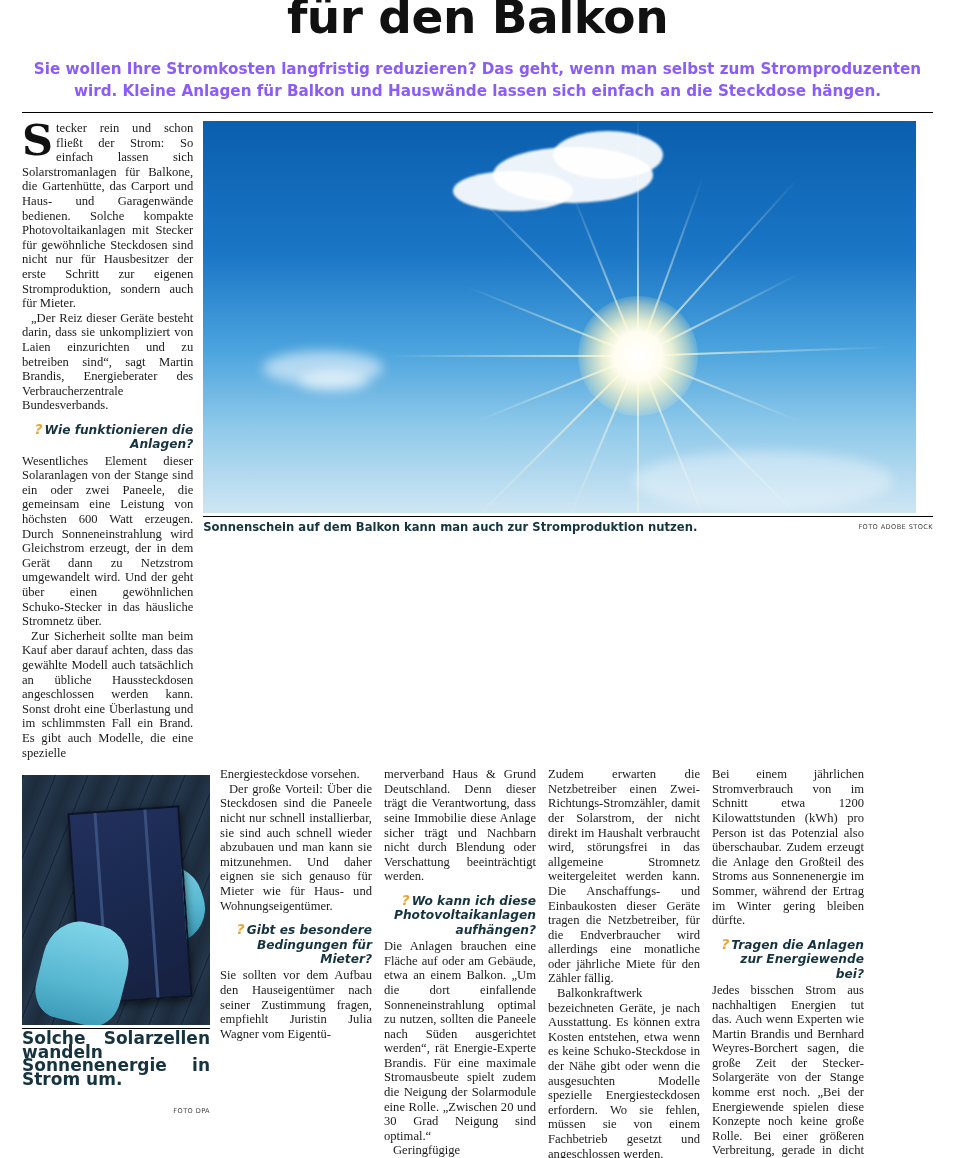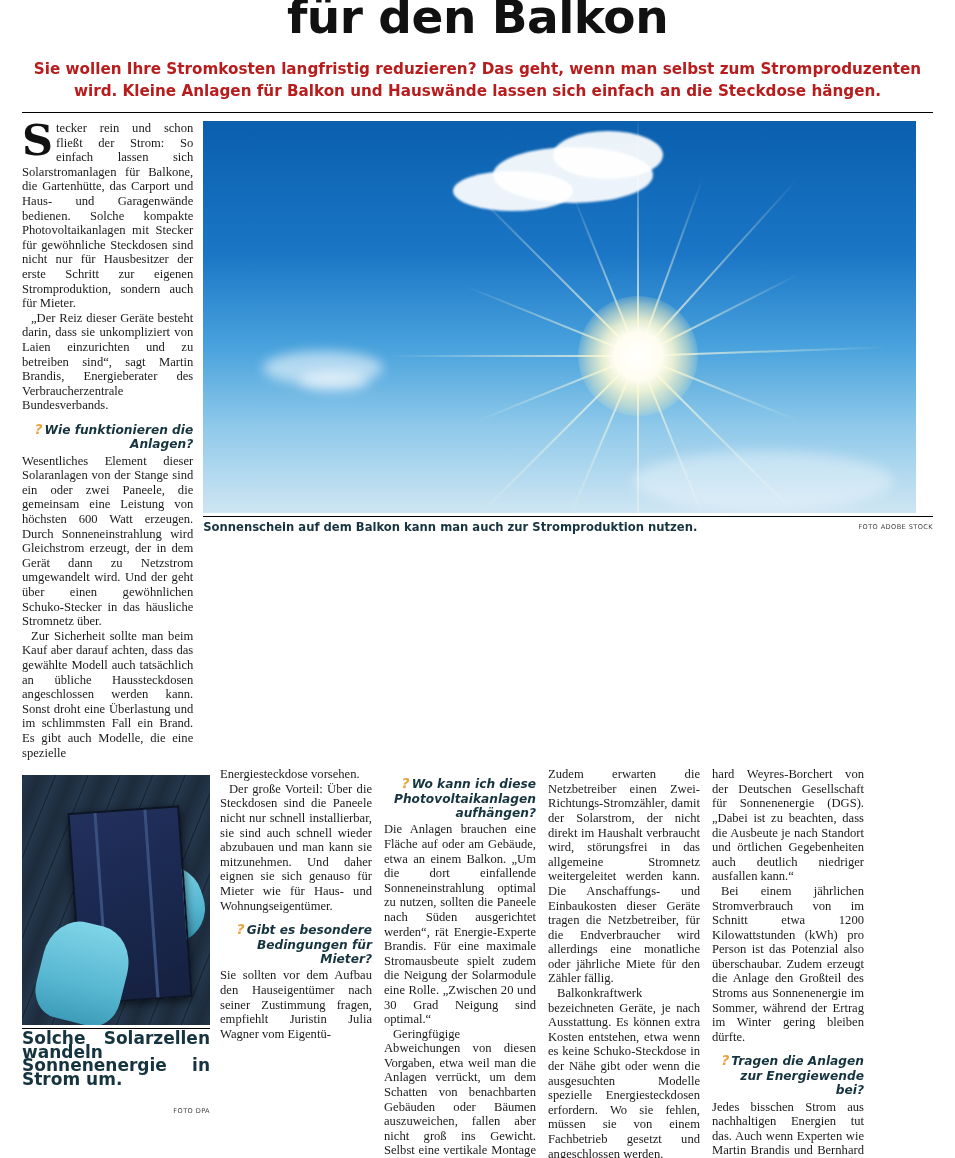--- a/index.html
+++ b/index.html
@@ -40,21 +40,21 @@
     overflow: hidden;
     margin-top: -8px;
   }
 
   .deck {
     font-family: "DejaVu Sans", sans-serif;
     font-weight: bold;
     font-size: 15.2px;
     line-height: 22px;
     text-align: center;
-    color: #b91c1c;
+    color: #8b5cf6;
     margin: 16px 22px 8px 22px;
   }
 
   .rule-top {
     border-top: 1px solid #000;
     margin: 10px 22px 0 22px;
   }
 
   
   .content {
@@ -351,37 +351,37 @@
       <div class="col">
         <p>Energiesteckdose vorsehen.</p>
         <p>Der große Vorteil: Über die Steckdosen sind die Paneele nicht nur schnell installierbar, sie sind auch schnell wieder abzubauen und man kann sie mitzunehmen. Und daher eignen sie sich genauso für Mieter wie für Haus- und Wohnungseigentümer.</p>
         <div class="qhead">
           <span class="qmark">?</span><span>Gibt es besondere Bedingungen für Mieter?</span>
         </div>
         <p>Sie sollten vor dem Aufbau den Hauseigentümer nach seiner Zustimmung fragen, empfiehlt Juristin Julia Wagner vom Eigentü-</p>
       </div>
 
       <div class="col">
+        <p>merverband Haus &amp; Grund Deutschland. Denn dieser trägt die Verantwortung, dass seine Immobilie diese Anlage sicher trägt und Nachbarn nicht durch Blendung oder Verschattung beeinträchtigt werden.</p>
         <div class="qhead">
           <span class="qmark">?</span><span>Wo kann ich diese Photovoltaikanlagen aufhängen?</span>
         </div>
         <p>Die Anlagen brauchen eine Fläche auf oder am Gebäude, etwa an einem Balkon. „Um die dort einfallende Sonneneinstrahlung optimal zu nutzen, sollten die Paneele nach Süden ausgerichtet werden“, rät Energie-Experte Brandis. Für eine maximale Stromausbeute spielt zudem die Neigung der Solarmodule eine Rolle. „Zwischen 20 und 30 Grad Neigung sind optimal.“</p>
         <p>Geringfügige Abweichungen von diesen Vorgaben, etwa weil man die Anlagen verrückt, um dem Schatten von benachbarten Gebäuden oder Bäumen auszuweichen, fallen aber nicht groß ins Gewicht. Selbst eine vertikale Montage an der Fassade sei möglich.</p>
 
       </div>
 
       <div class="col">
         <p>Zudem erwarten die Netzbetreiber einen Zwei-Richtungs-Stromzähler, damit der Solarstrom, der nicht direkt im Haushalt verbraucht wird, störungsfrei in das allgemeine Stromnetz weitergeleitet werden kann. Die Anschaffungs- und Einbaukosten dieser Geräte tragen die Netzbetreiber, für die Endverbraucher wird allerdings eine monatliche oder jährliche Miete für den Zähler fällig.</p>
         <p>Balkonkraftwerk bezeichneten Geräte, je nach Ausstattung. Es können extra Kosten entstehen, etwa wenn es keine Schuko-Steckdose in der Nähe gibt oder wenn die ausgesuchten Modelle spezielle Energiesteckdosen erfordern. Wo sie fehlen, müssen sie von einem Fachbetrieb gesetzt und angeschlossen werden.</p>
         <p>Gut zu wissen: Die Anlagen sind weitgehend wartungsfrei und auf eine gut 20-jährige Laufzeit ausgelegt.</p>
 
       </div>
 
       <div class="col">
-        <p>hard Weyres-Borchert von der Deutschen Gesellschaft für Sonnenenergie (DGS). „Dabei ist zu beachten, dass die Ausbeute je nach Standort und örtlichen Gegebenheiten auch deutlich niedriger ausfallen kann.“</p>
         <p>Bei einem jährlichen Stromverbrauch von im Schnitt etwa 1200 Kilowattstunden (kWh) pro Person ist das Potenzial also überschaubar. Zudem erzeugt die Anlage den Großteil des Stroms aus Sonnenenergie im Sommer, während der Ertrag im Winter gering bleiben dürfte.</p>
         <div class="qhead">
           <span class="qmark">?</span><span>Tragen die Anlagen zur Energiewende bei?</span>
         </div>
         <p><span>Jedes bisschen Strom aus nachhaltigen Energien tut das. Auch wenn Experten wie Martin Brandis und Bernhard Weyres-Borchert sagen, die große Zeit der Stecker-Solargeräte von der Stange komme erst noch. „Bei der Energiewende spielen diese Konzepte noch keine große Rolle. Bei einer größeren Verbreitung, gerade in dicht besiedelten Ballungsräumen mit vielen Mietwohnungen, könnte ihre Bedeutung aber zunehmen“, so Brandis.</span> </p>
       </div>
 
     </div>
   </div>
 </div>

